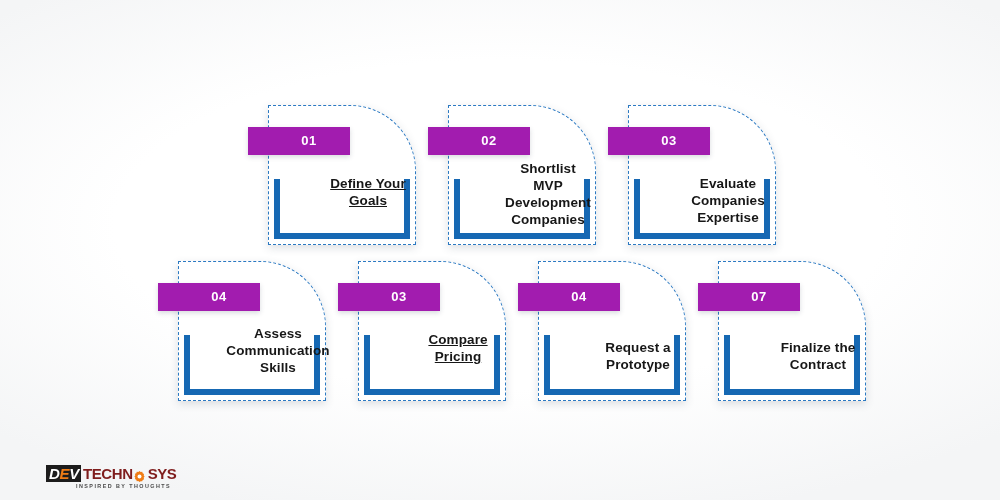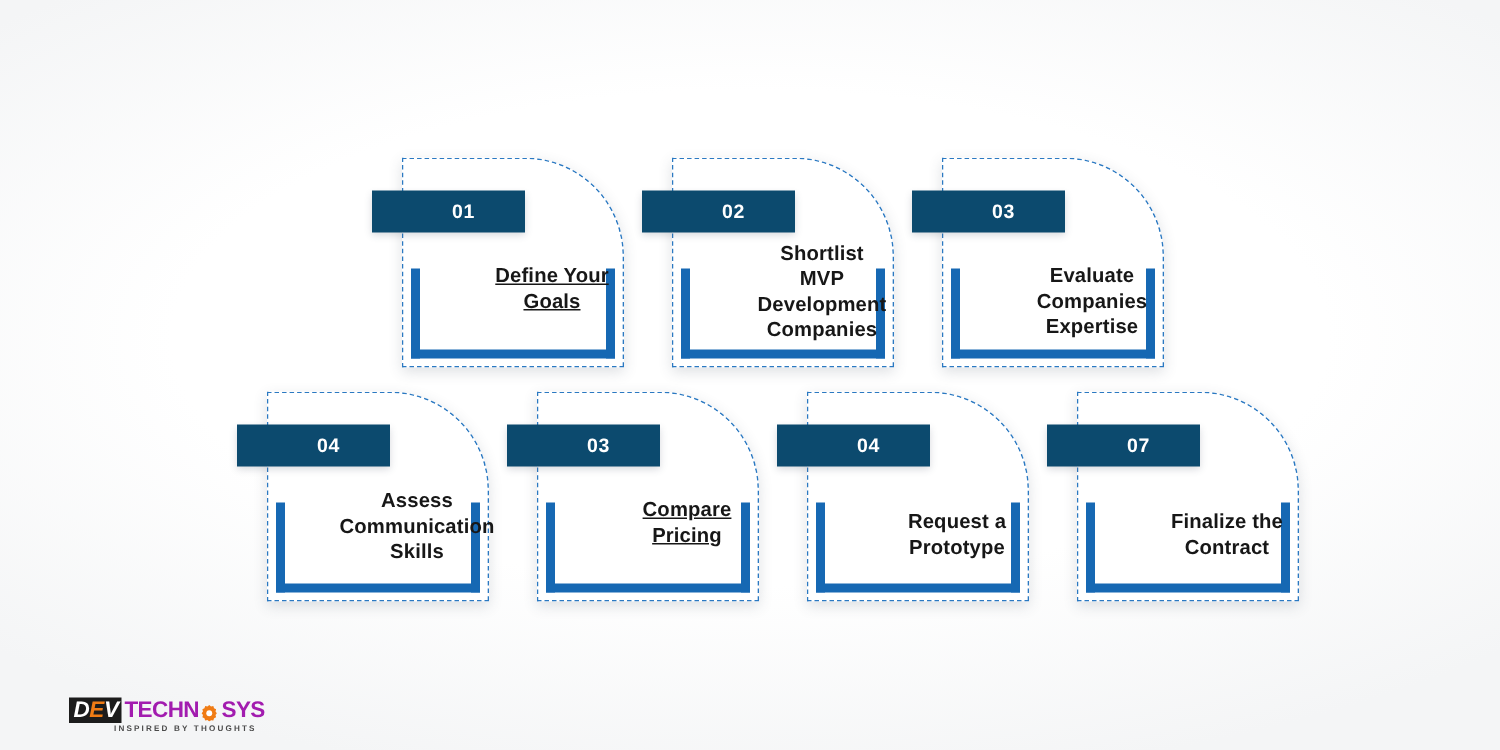--- a/index.html
+++ b/index.html
@@ -62,21 +62,21 @@
     pointer-events: none;
   }
 
   
   .card-tab {
     position: absolute;
     left: -20px;
     top: 22px;
     width: 102px;
     height: 28px;
-    background: #0c4a6e;
+    background: #a21caf;
     box-shadow: 0 2px 5px rgba(60,70,90,0.20);
   }
   .card-tab span {
     position: absolute;
     left: 20px;
     right: 0;
     top: 0;
     line-height: 28px;
     text-align: center;
     color: #ffffff;
@@ -125,21 +125,21 @@
     color: #ffffff;
     font-size: 15px;
     font-weight: 700;
     line-height: 17px;
     padding: 0 2px 0 3px;
     letter-spacing: -0.3px;
     font-style: italic;
   }
   .logo-dev .accent { color: #f07c15; }
   .logo-word {
-    color: #a21caf;
+    color: #7f1d1d;
     font-size: 15px;
     font-weight: 700;
     line-height: 17px;
     letter-spacing: -0.4px;
     margin-left: 2px;
   }
   .logo-gear {
     width: 11px; height: 11px;
     margin: 0 1px;
     display: inline-block;

